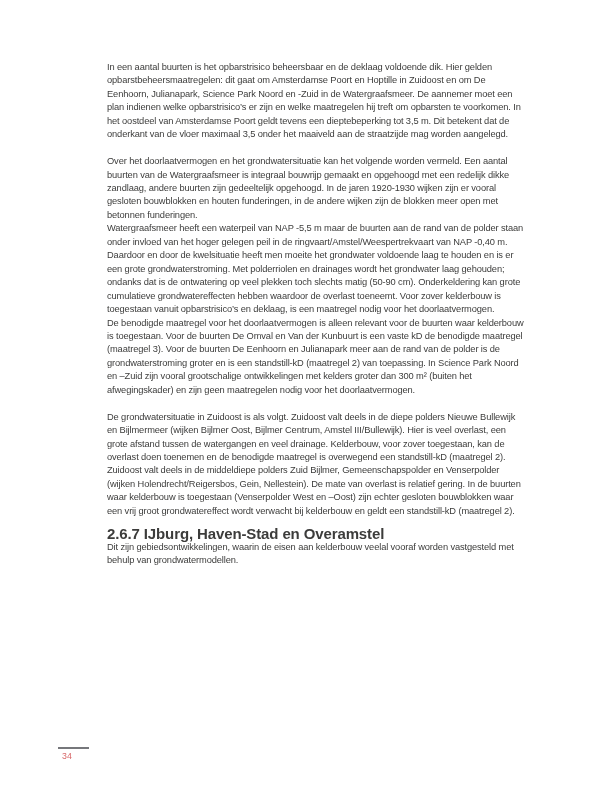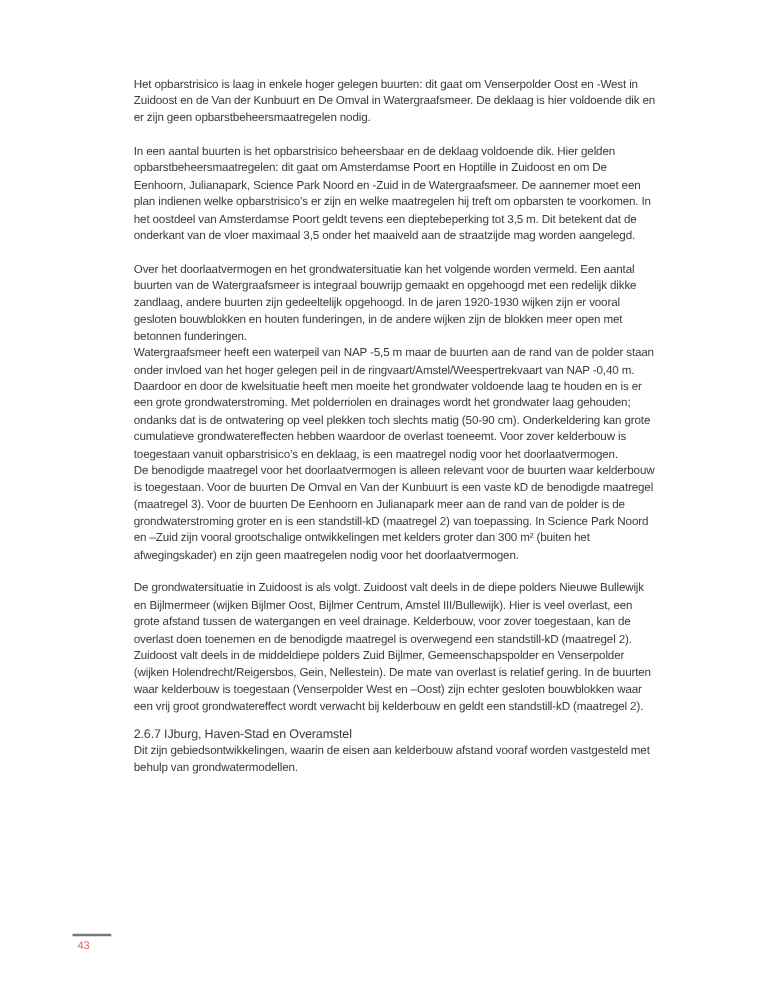--- a/index.html
+++ b/index.html
@@ -27,23 +27,23 @@
     text-align: left;
   }
   .text-column p {
     margin: 0;
   }
   .text-column p.gap-after {
     margin-bottom: 13.4px;
   }
   .section-heading {
     margin: 9px 0 0 0;
-    font-size: 10px;
+    font-size: 15px;
     line-height: 13.45px;
-    font-weight: normal;
+    font-weight: bold;
     color: #3c3c3b;
   }
   .footer-rule {
     position: absolute;
     left: 58px;
     top: 747px;
     width: 31px;
     height: 1.5px;
     background: #76777b;
   }
@@ -55,32 +55,31 @@
     line-height: 11px;
     color: #d8686a;
   }
 </style>
 </head>
 <body>
 
 <div class="page">
 
   <div class="text-column">
-    <p class="gap-after">Het opbarstrisico is laag in enkele hoger gelegen buurten: dit gaat om Venserpolder Oost en -West in Zuidoost en de Van der Kunbuurt en De Omval in Watergraafsmeer. De deklaag is hier voldoende dik en er zijn geen opbarstbeheersmaatregelen nodig.</p>
 
     <p class="gap-after">In een aantal buurten is het opbarstrisico beheersbaar en de deklaag voldoende dik. Hier gelden opbarstbeheersmaatregelen: dit gaat om Amsterdamse Poort en Hoptille in Zuidoost en om De Eenhoorn, Julianapark, Science Park Noord en -Zuid in de Watergraafsmeer. De aannemer moet een plan indienen welke opbarstrisico’s er zijn en welke maatregelen hij treft om opbarsten te voorkomen. In het oostdeel van Amsterdamse Poort geldt tevens een dieptebeperking tot 3,5 m. Dit betekent dat de onderkant van de vloer maximaal 3,5 onder het maaiveld aan de straatzijde mag worden aangelegd.</p>
 
     <p>Over het doorlaatvermogen en het grondwatersituatie kan het volgende worden vermeld. Een aantal buurten van de Watergraafsmeer is integraal bouwrijp gemaakt en opgehoogd met een redelijk dikke zandlaag, andere buurten zijn gedeeltelijk opgehoogd. In de jaren 1920-1930 wijken zijn er vooral gesloten bouwblokken en houten funderingen, in de andere wijken zijn de blokken meer open met betonnen funderingen.</p>
     <p>Watergraafsmeer heeft een waterpeil van NAP -5,5 m maar de buurten aan de rand van de polder staan onder invloed van het hoger gelegen peil in de ringvaart/Amstel/Weespertrekvaart van NAP -0,40 m. Daardoor en door de kwelsituatie heeft men moeite het grondwater voldoende laag te houden en is er een grote grondwaterstroming. Met polderriolen en drainages wordt het grondwater laag gehouden; ondanks dat is de ontwatering op veel plekken toch slechts matig (50-90 cm). Onderkeldering kan grote cumulatieve grondwatereffecten hebben waardoor de overlast toeneemt. Voor zover kelderbouw is toegestaan vanuit opbarstrisico’s en deklaag, is een maatregel nodig voor het doorlaatvermogen.</p>
     <p class="gap-after">De benodigde maatregel voor het doorlaatvermogen is alleen relevant voor de buurten waar kelderbouw is toegestaan. Voor de buurten De Omval en Van der Kunbuurt is een vaste kD de benodigde maatregel (maatregel 3). Voor de buurten De Eenhoorn en Julianapark meer aan de rand van de polder is de grondwaterstroming groter en is een standstill-kD (maatregel 2) van toepassing. In Science Park Noord en –Zuid zijn vooral grootschalige ontwikkelingen met kelders groter dan 300 m² (buiten het afwegingskader) en zijn geen maatregelen nodig voor het doorlaatvermogen.</p>
 
     <p>De grondwatersituatie in Zuidoost is als volgt. Zuidoost valt deels in de diepe polders Nieuwe Bullewijk en Bijlmermeer (wijken Bijlmer Oost, Bijlmer Centrum, Amstel III/Bullewijk). Hier is veel overlast, een grote afstand tussen de watergangen en veel drainage. Kelderbouw, voor zover toegestaan, kan de overlast doen toenemen en de benodigde maatregel is overwegend een standstill-kD (maatregel 2).</p>
     <p>Zuidoost valt deels in de middeldiepe polders Zuid Bijlmer, Gemeenschapspolder en Venserpolder (wijken Holendrecht/Reigersbos, Gein, Nellestein). De mate van overlast is relatief gering. In de buurten waar kelderbouw is toegestaan (Venserpolder West en –Oost) zijn echter gesloten bouwblokken waar een vrij groot grondwatereffect wordt verwacht bij kelderbouw en geldt een standstill-kD (maatregel 2).</p>
 
     <h3 class="section-heading">2.6.7 IJburg, Haven-Stad en Overamstel</h3>
 
-    <p>Dit zijn gebiedsontwikkelingen, waarin de eisen aan kelderbouw afstand vooraf worden vastgesteld met behulp van grondwatermodellen.</p>
+    <p>Dit zijn gebiedsontwikkelingen, waarin de eisen aan kelderbouw veelal vooraf worden vastgesteld met behulp van grondwatermodellen.</p>
   </div>
 
   <div class="footer-rule"></div>
-  <div class="page-number">43</div>
+  <div class="page-number">34</div>
 
 </div>
 
 </body></html>

